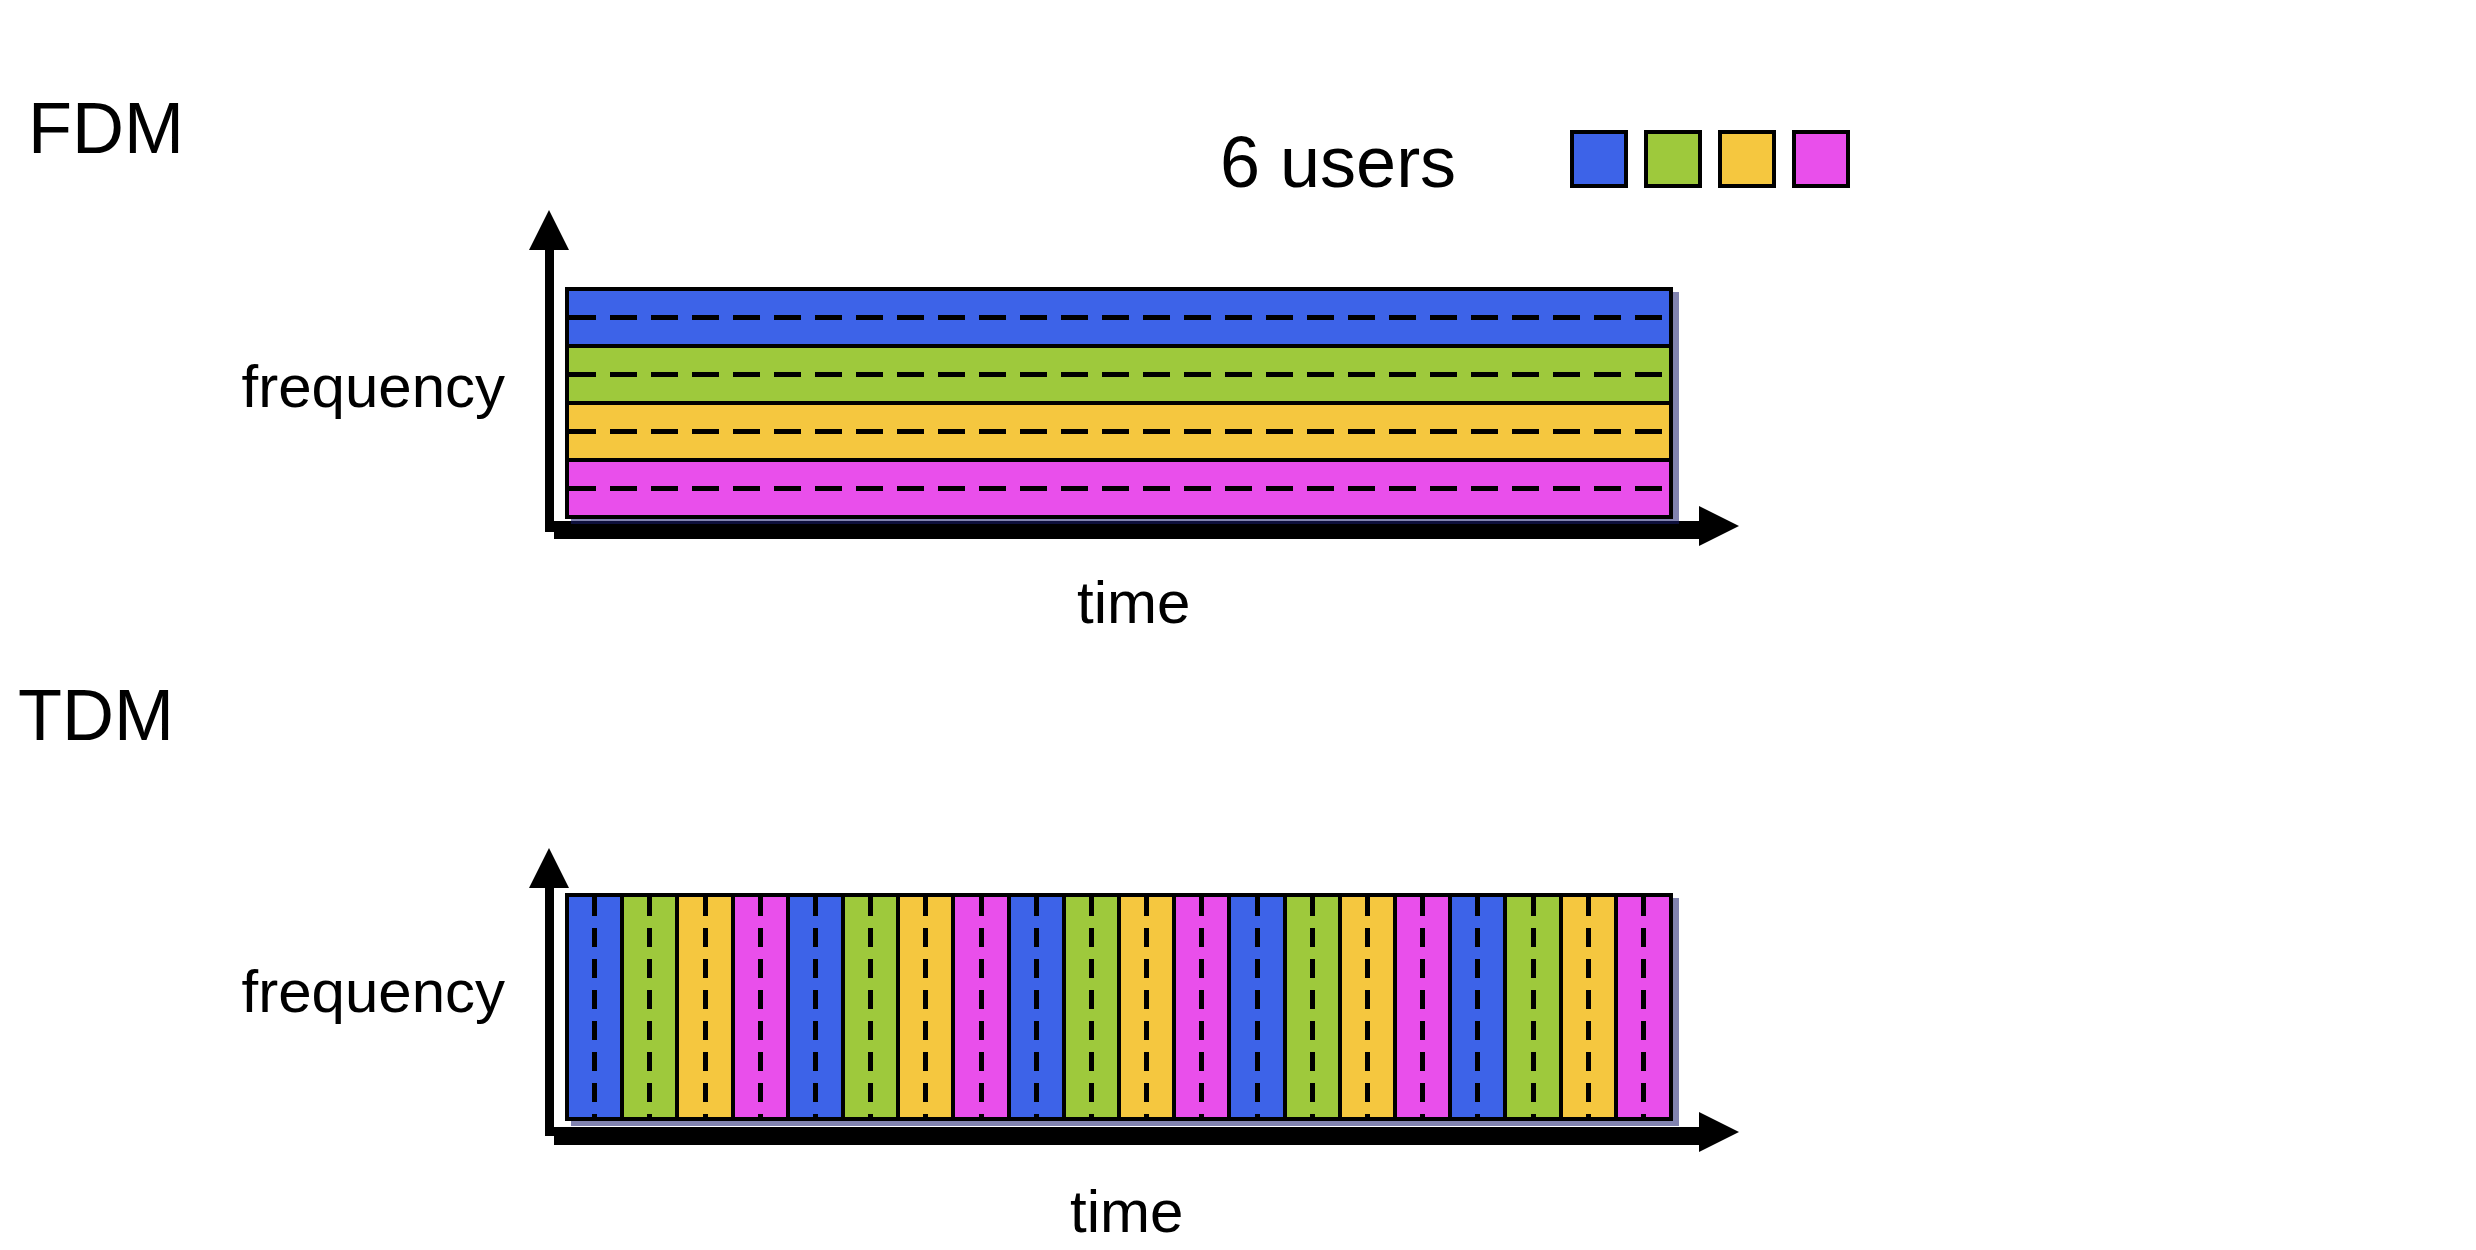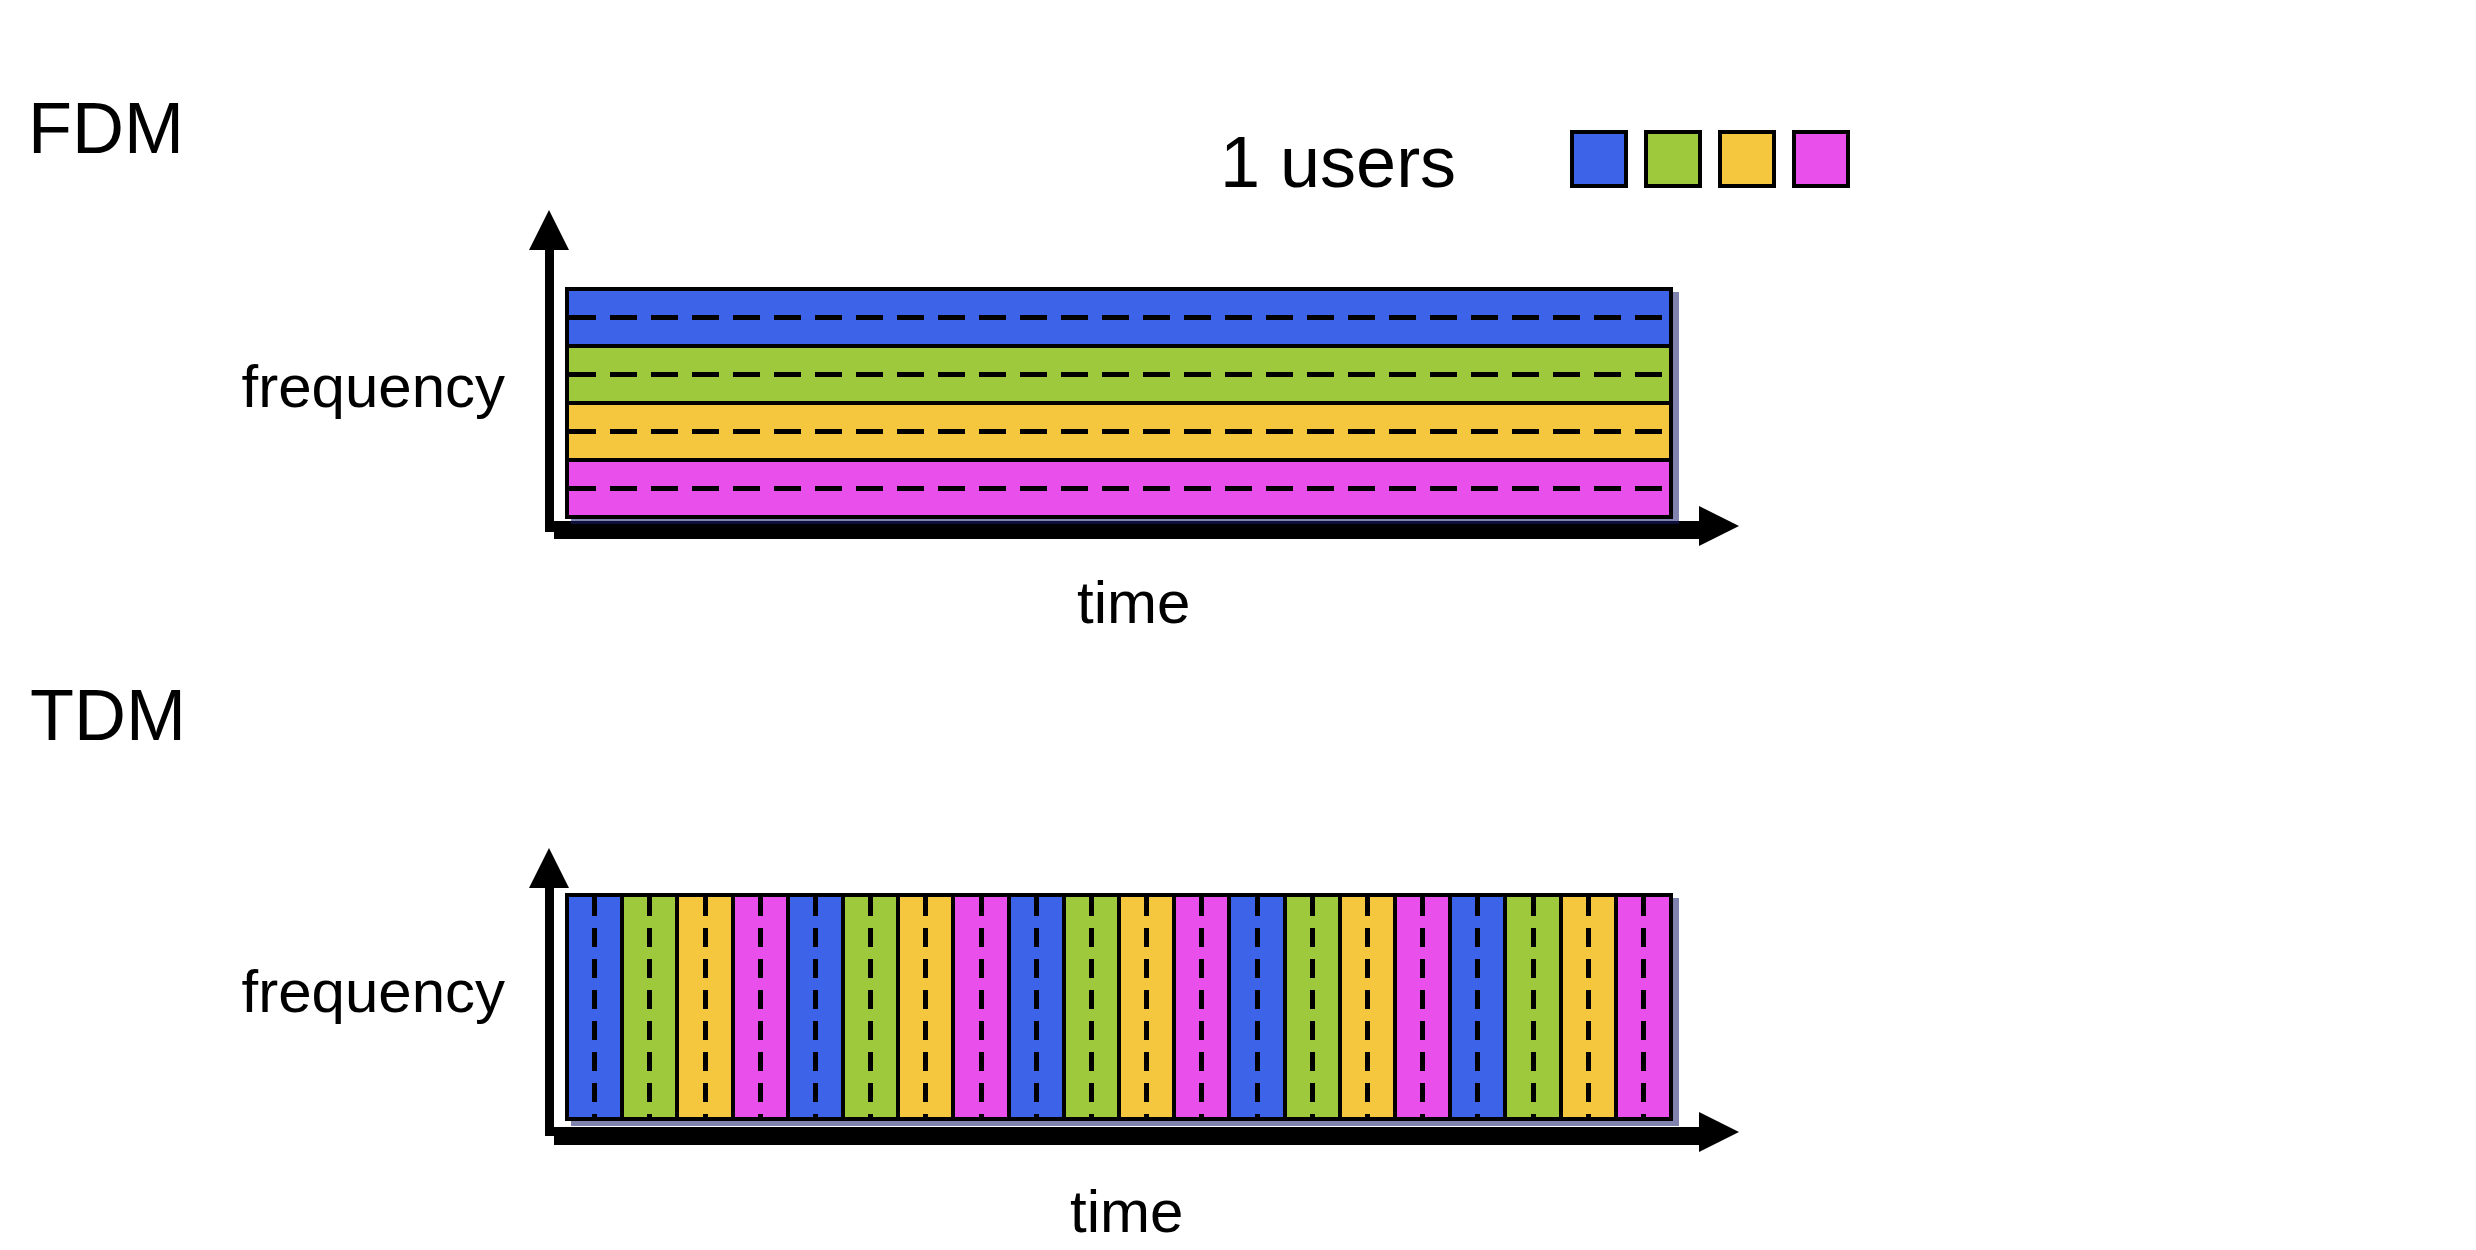--- a/index.html
+++ b/index.html
@@ -2,21 +2,21 @@
 <html><head>
 <meta charset="utf-8">
 <style>
   html,body{margin:0;padding:0;background:#fff;}
   .canvas{
     position:relative; width:2272px; height:1250px; background:#ffffff;
     font-family:"Liberation Sans", sans-serif; color:#000; overflow:hidden;
   }
   .label{position:absolute; font-size:72px; line-height:1; white-space:nowrap;}
   .fdm-label{left:28px; top:92px;}
-  .tdm-label{left:30px; top:679px;}
+  .tdm-label{left:18px; top:679px;}
   .example-title{left:1223px; top:16px;}
   .example-sub{left:1220px; top:126px;}
 
   .axis-label{position:absolute; font-size:60px; line-height:1; white-space:nowrap;}
   .fdm-freq{left:180px; width:325px; text-align:right; top:357px;}
   .tdm-freq{left:180px; width:325px; text-align:right; top:962px;}
   .fdm-time{left:1077px; top:573px;}
   .tdm-time{left:1070px; top:1182px;}
 
   .vline{position:absolute; width:9px; background:#000;}
@@ -57,21 +57,21 @@
   .legend-swatches{position:absolute; left:1570px; top:130px; display:flex; gap:16px;}
   .swatch{width:50px; height:50px; border:4px solid #000;}
 </style>
 </head>
 <body style="background: rgb(255, 255, 255);">
 
 <div class="canvas">
 
   <div class="label fdm-label">FDM</div>
 
-  <div class="label example-sub">1 users</div>
+  <div class="label example-sub">6 users</div>
   <div class="legend-swatches" id="legend-swatches">
       <div class="swatch" style="background: rgb(61, 99, 232);"></div>
       <div class="swatch" style="background: rgb(158, 201, 60);"></div>
       <div class="swatch" style="background: rgb(245, 199, 63);"></div>
       <div class="swatch" style="background: rgb(233, 79, 235);"></div>
     </div>
 
   <div class="axis-label fdm-freq">frequency</div>
   <div class="vline fdm-vline"></div>
   <div class="arrow-up fdm-arrow-up"></div>

